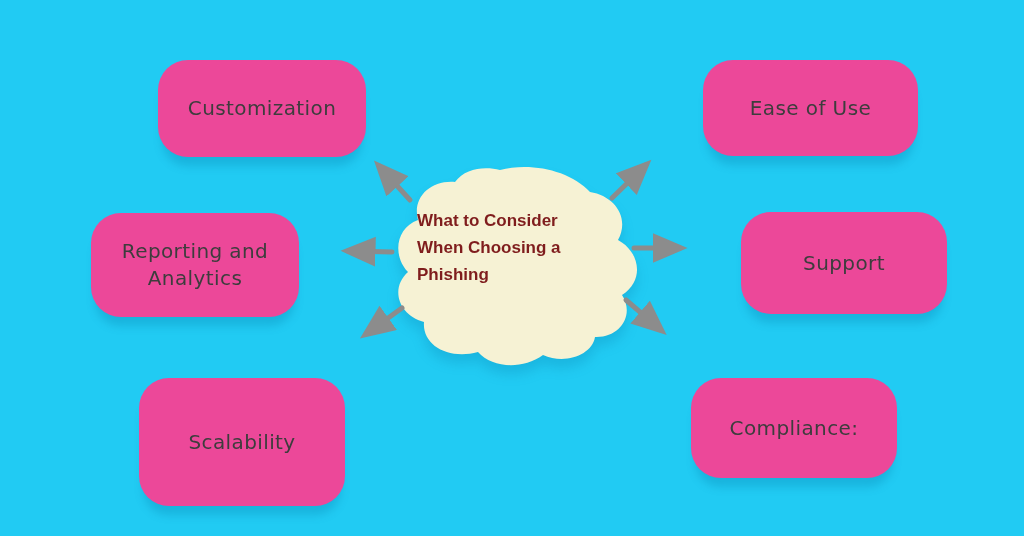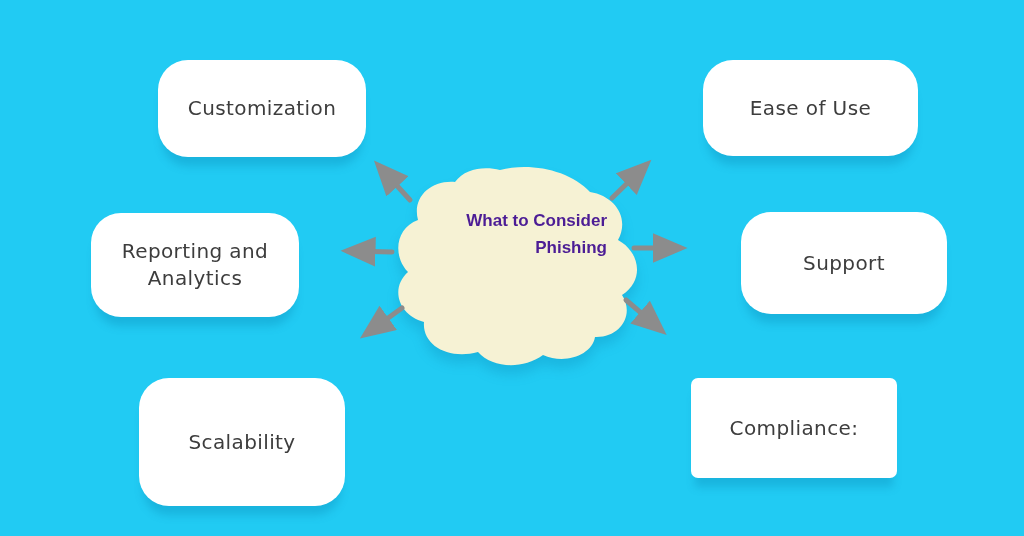--- a/index.html
+++ b/index.html
@@ -23,21 +23,21 @@
     left: 0;
     top: 0;
     width: 1024px;
     height: 536px;
   }
   .blob {
     filter: drop-shadow(0 9px 6px rgba(0, 100, 150, 0.20));
   }
   .card {
     position: absolute;
-    background: #ffffff;
+    background: #ec4899;
     border-radius: 30px;
     display: flex;
     align-items: center;
     justify-content: center;
     text-align: center;
     color: #3d3d3d;
     font-family: "DejaVu Sans", sans-serif;
     font-size: 20px;
     letter-spacing: 0.4px;
     line-height: 1.35;
@@ -45,28 +45,28 @@
   }
   .card .label {
     padding: 0 18px;
     max-width: 180px;
   }
   .card-customization { left: 158px; top: 60px;  width: 208px; height: 97px; }
   .card-ease-of-use   { left: 703px; top: 60px;  width: 215px; height: 96px; }
   .card-reporting     { left: 91px;  top: 213px; width: 208px; height: 104px; }
   .card-support       { left: 741px; top: 212px; width: 206px; height: 102px; }
   .card-scalability   { left: 139px; top: 378px; width: 206px; height: 128px; align-items: center; }
-  .card-compliance    { left: 691px; top: 378px; width: 206px; height: 100px; border-radius: 7px; }
+  .card-compliance    { left: 691px; top: 378px; width: 206px; height: 100px; }
   .center-title {
     position: absolute;
     left: 417px;
     top: 207px;
     width: 190px;
-    text-align: right;
-    color: #4c1d95;
+    text-align: left;
+    color: #7f1d1d;
     font-family: "Liberation Sans", sans-serif;
     font-weight: bold;
     font-size: 17px;
     line-height: 1.6;
   }
 </style>
 </head>
 <body>
 
 <div class="canvas">
@@ -96,20 +96,21 @@
       <line x1="392" y1="252" x2="348" y2="251" marker-end="url(#ah)"></line>
       <line x1="402" y1="308" x2="366" y2="334" marker-end="url(#ah)"></line>
       <line x1="612" y1="198" x2="646" y2="165" marker-end="url(#ah)"></line>
       <line x1="634" y1="248" x2="680" y2="248" marker-end="url(#ah)"></line>
       <line x1="626" y1="300" x2="661" y2="330" marker-end="url(#ah)"></line>
     </g>
   </svg>
 
   <div class="center-title">
     <div>What to Consider</div>
+    <div>When Choosing a</div>
     <div>Phishing</div>
   </div>
 
   <div class="card card-customization">
     <span class="label">Customization</span>
   </div>
 
   <div class="card card-ease-of-use">
     <span class="label">Ease of Use</span>
   </div>

